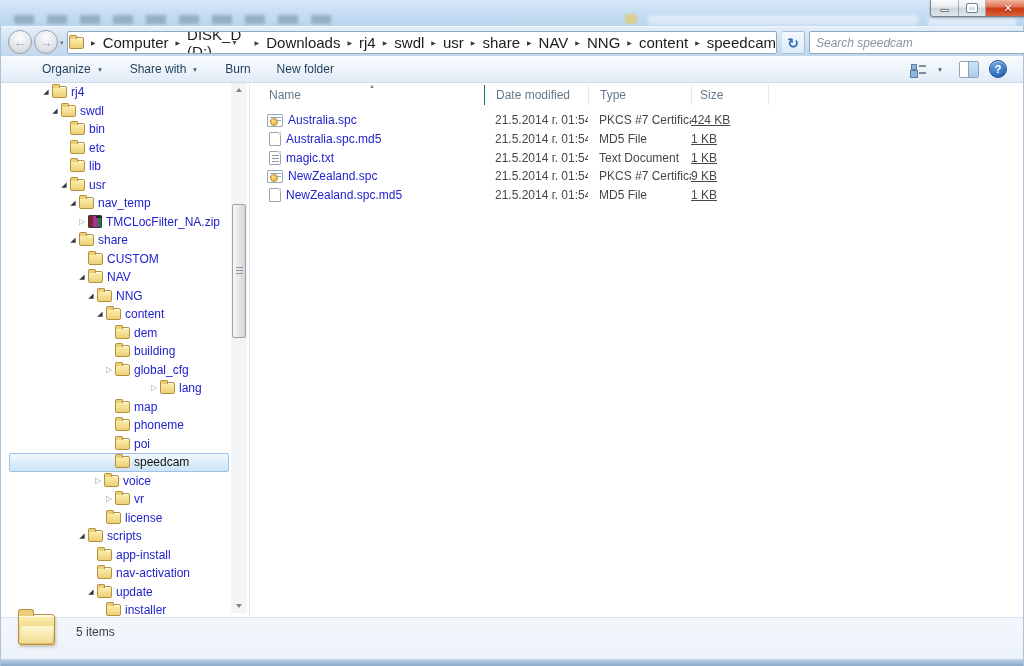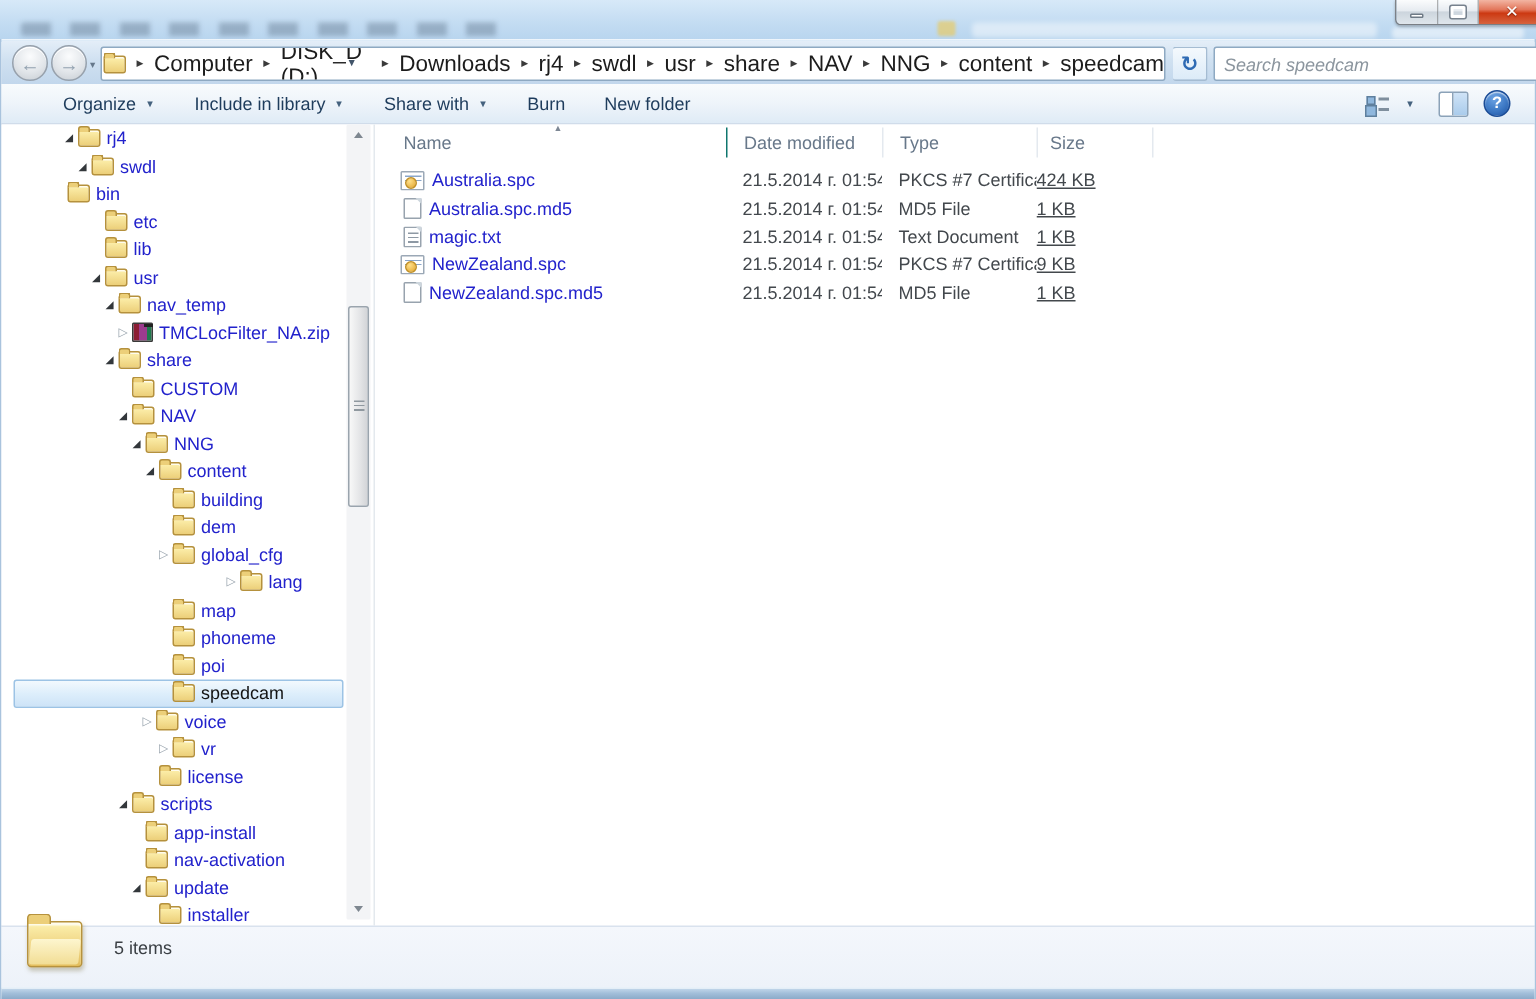--- a/index.html
+++ b/index.html
@@ -291,24 +291,20 @@
       </div>
     </div>
 
     <div class="toolbar">
       <div class="tool-items" id="toolbar-items">
           <div class="tool-item">
     <span class="tool-label">Organize</span>
     <span class="tool-arrow arrow"></span>
   </div>
           <div class="tool-item">
-    <span class="tool-label">Include in library</span>
-    <span class="tool-arrow arrow"></span>
-  </div>
-          <div class="tool-item">
     <span class="tool-label">Share with</span>
     <span class="tool-arrow arrow"></span>
   </div>
           <div class="tool-item">
     <span class="tool-label">Burn</span>
 
   </div>
           <div class="tool-item">
     <span class="tool-label">New folder</span>
 
@@ -329,21 +325,21 @@
           <div class="trow" style="padding-left: 40px;">
     <span class="expander exp"></span>
     <span class="ficon"></span>
     <span class="tlabel">rj4</span>
   </div>
           <div class="trow" style="padding-left: 49px;">
     <span class="expander exp"></span>
     <span class="ficon"></span>
     <span class="tlabel">swdl</span>
   </div>
-          <div class="trow" style="padding-left: 33px;">
+          <div class="trow" style="padding-left: 58px;">
     <span class="expander none"></span>
     <span class="ficon"></span>
     <span class="tlabel">bin</span>
   </div>
           <div class="trow" style="padding-left: 58px;">
     <span class="expander none"></span>
     <span class="ficon"></span>
     <span class="tlabel">etc</span>
   </div>
           <div class="trow" style="padding-left: 58px;">
@@ -387,26 +383,26 @@
     <span class="tlabel">NNG</span>
   </div>
           <div class="trow" style="padding-left: 94px;">
     <span class="expander exp"></span>
     <span class="ficon"></span>
     <span class="tlabel">content</span>
   </div>
           <div class="trow" style="padding-left: 103px;">
     <span class="expander none"></span>
     <span class="ficon"></span>
+    <span class="tlabel">dem</span>
+  </div>
+          <div class="trow" style="padding-left: 103px;">
+    <span class="expander none"></span>
+    <span class="ficon"></span>
     <span class="tlabel">building</span>
-  </div>
-          <div class="trow" style="padding-left: 103px;">
-    <span class="expander none"></span>
-    <span class="ficon"></span>
-    <span class="tlabel">dem</span>
   </div>
           <div class="trow" style="padding-left: 103px;">
     <span class="expander col"></span>
     <span class="ficon"></span>
     <span class="tlabel">global_cfg</span>
   </div>
           <div class="trow" style="padding-left: 103px; margin-left: 45px;">
     <span class="expander col"></span>
     <span class="ficon"></span>
     <span class="tlabel">lang</span>

